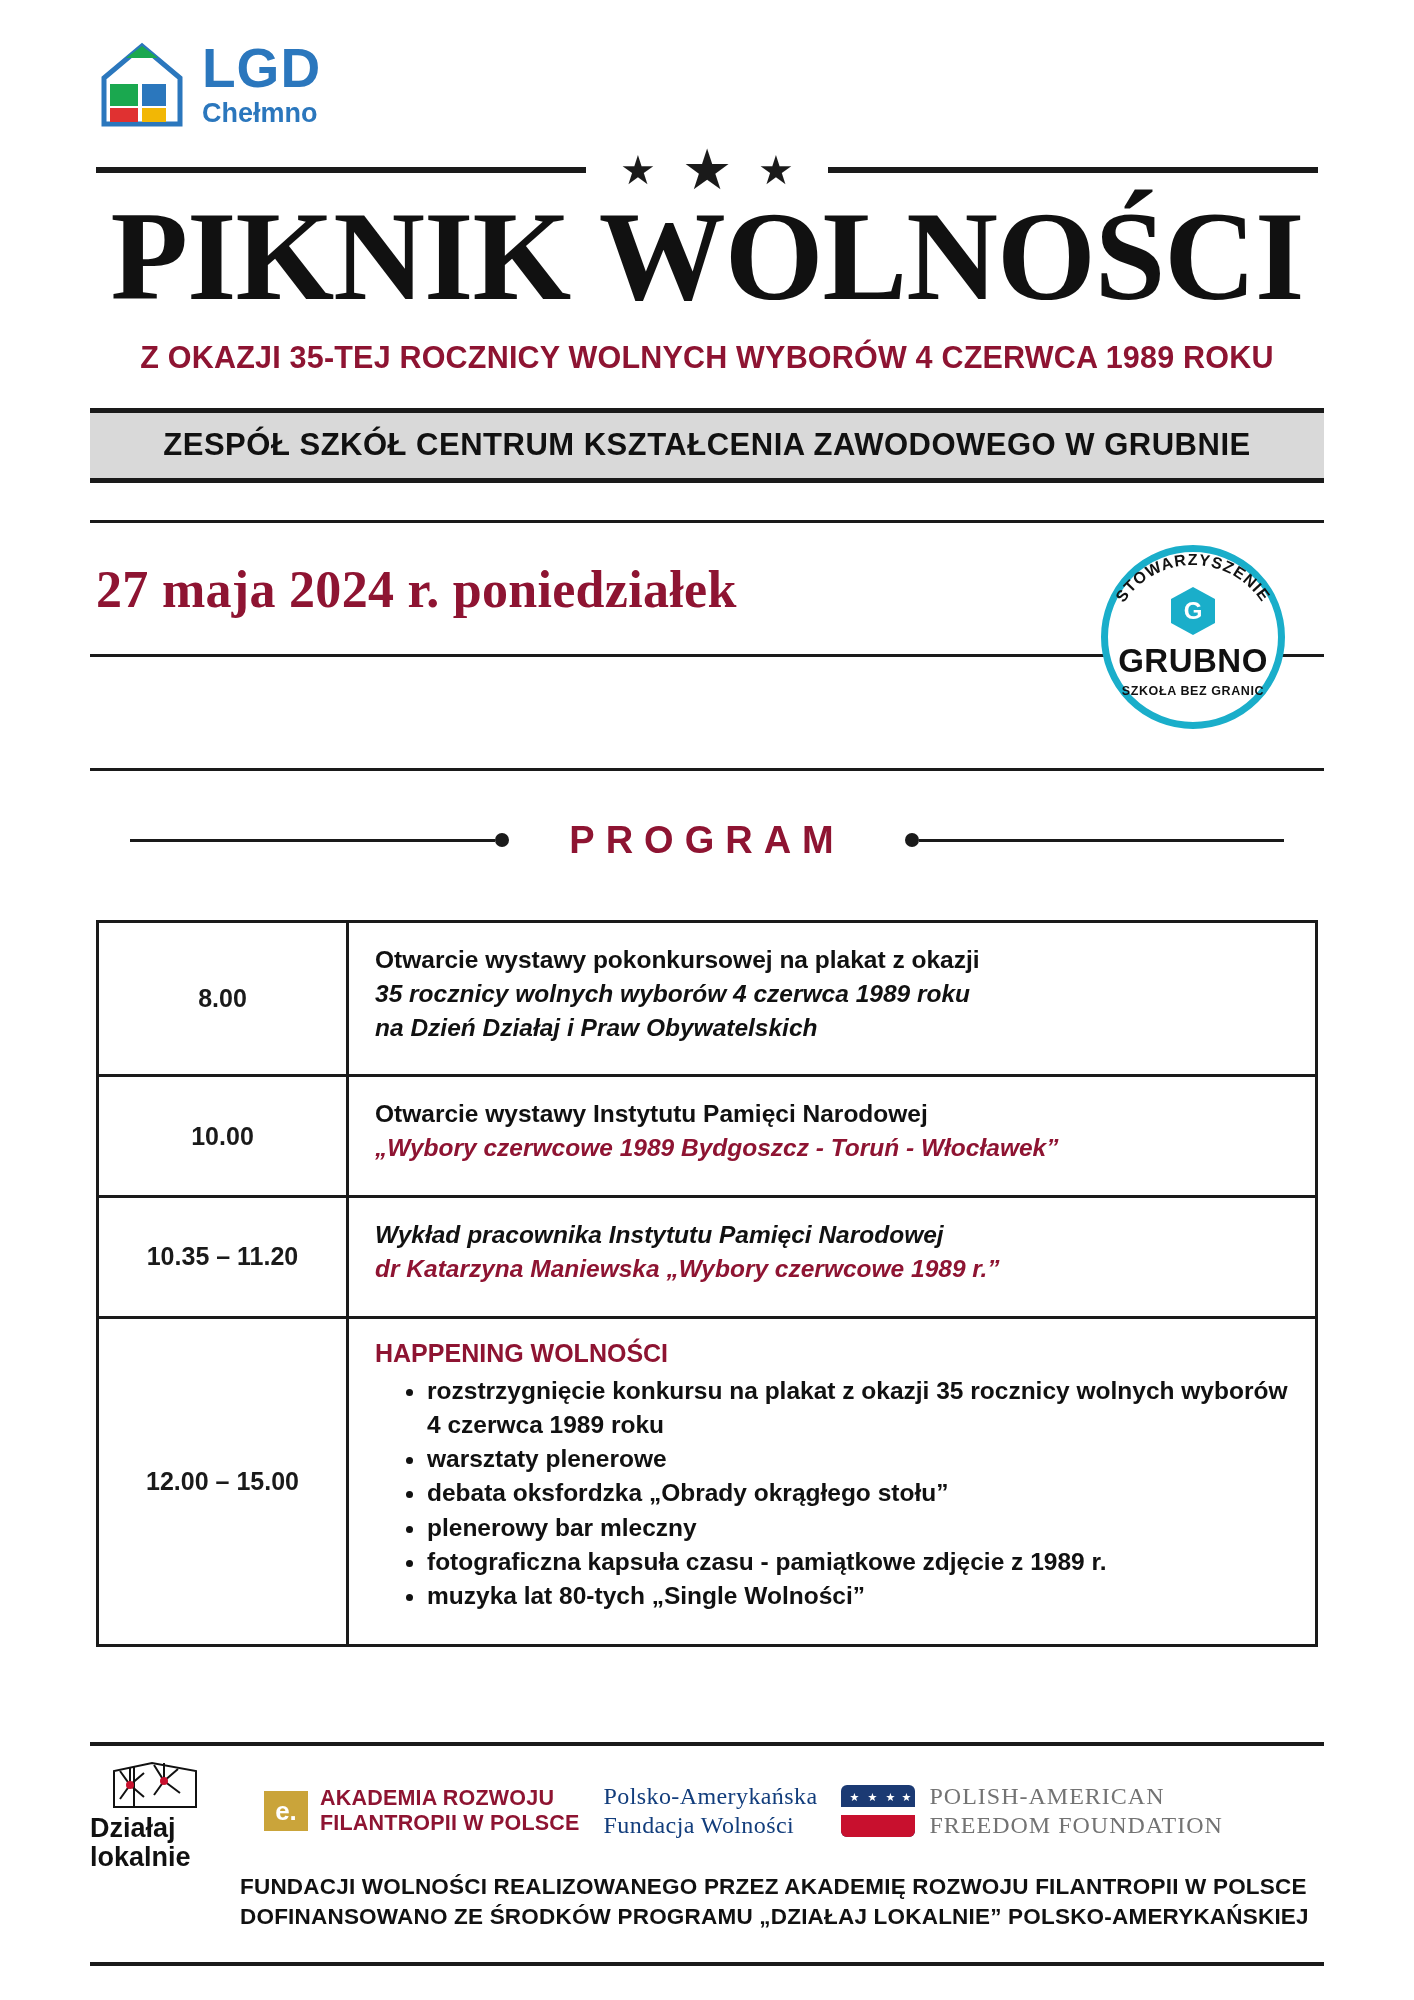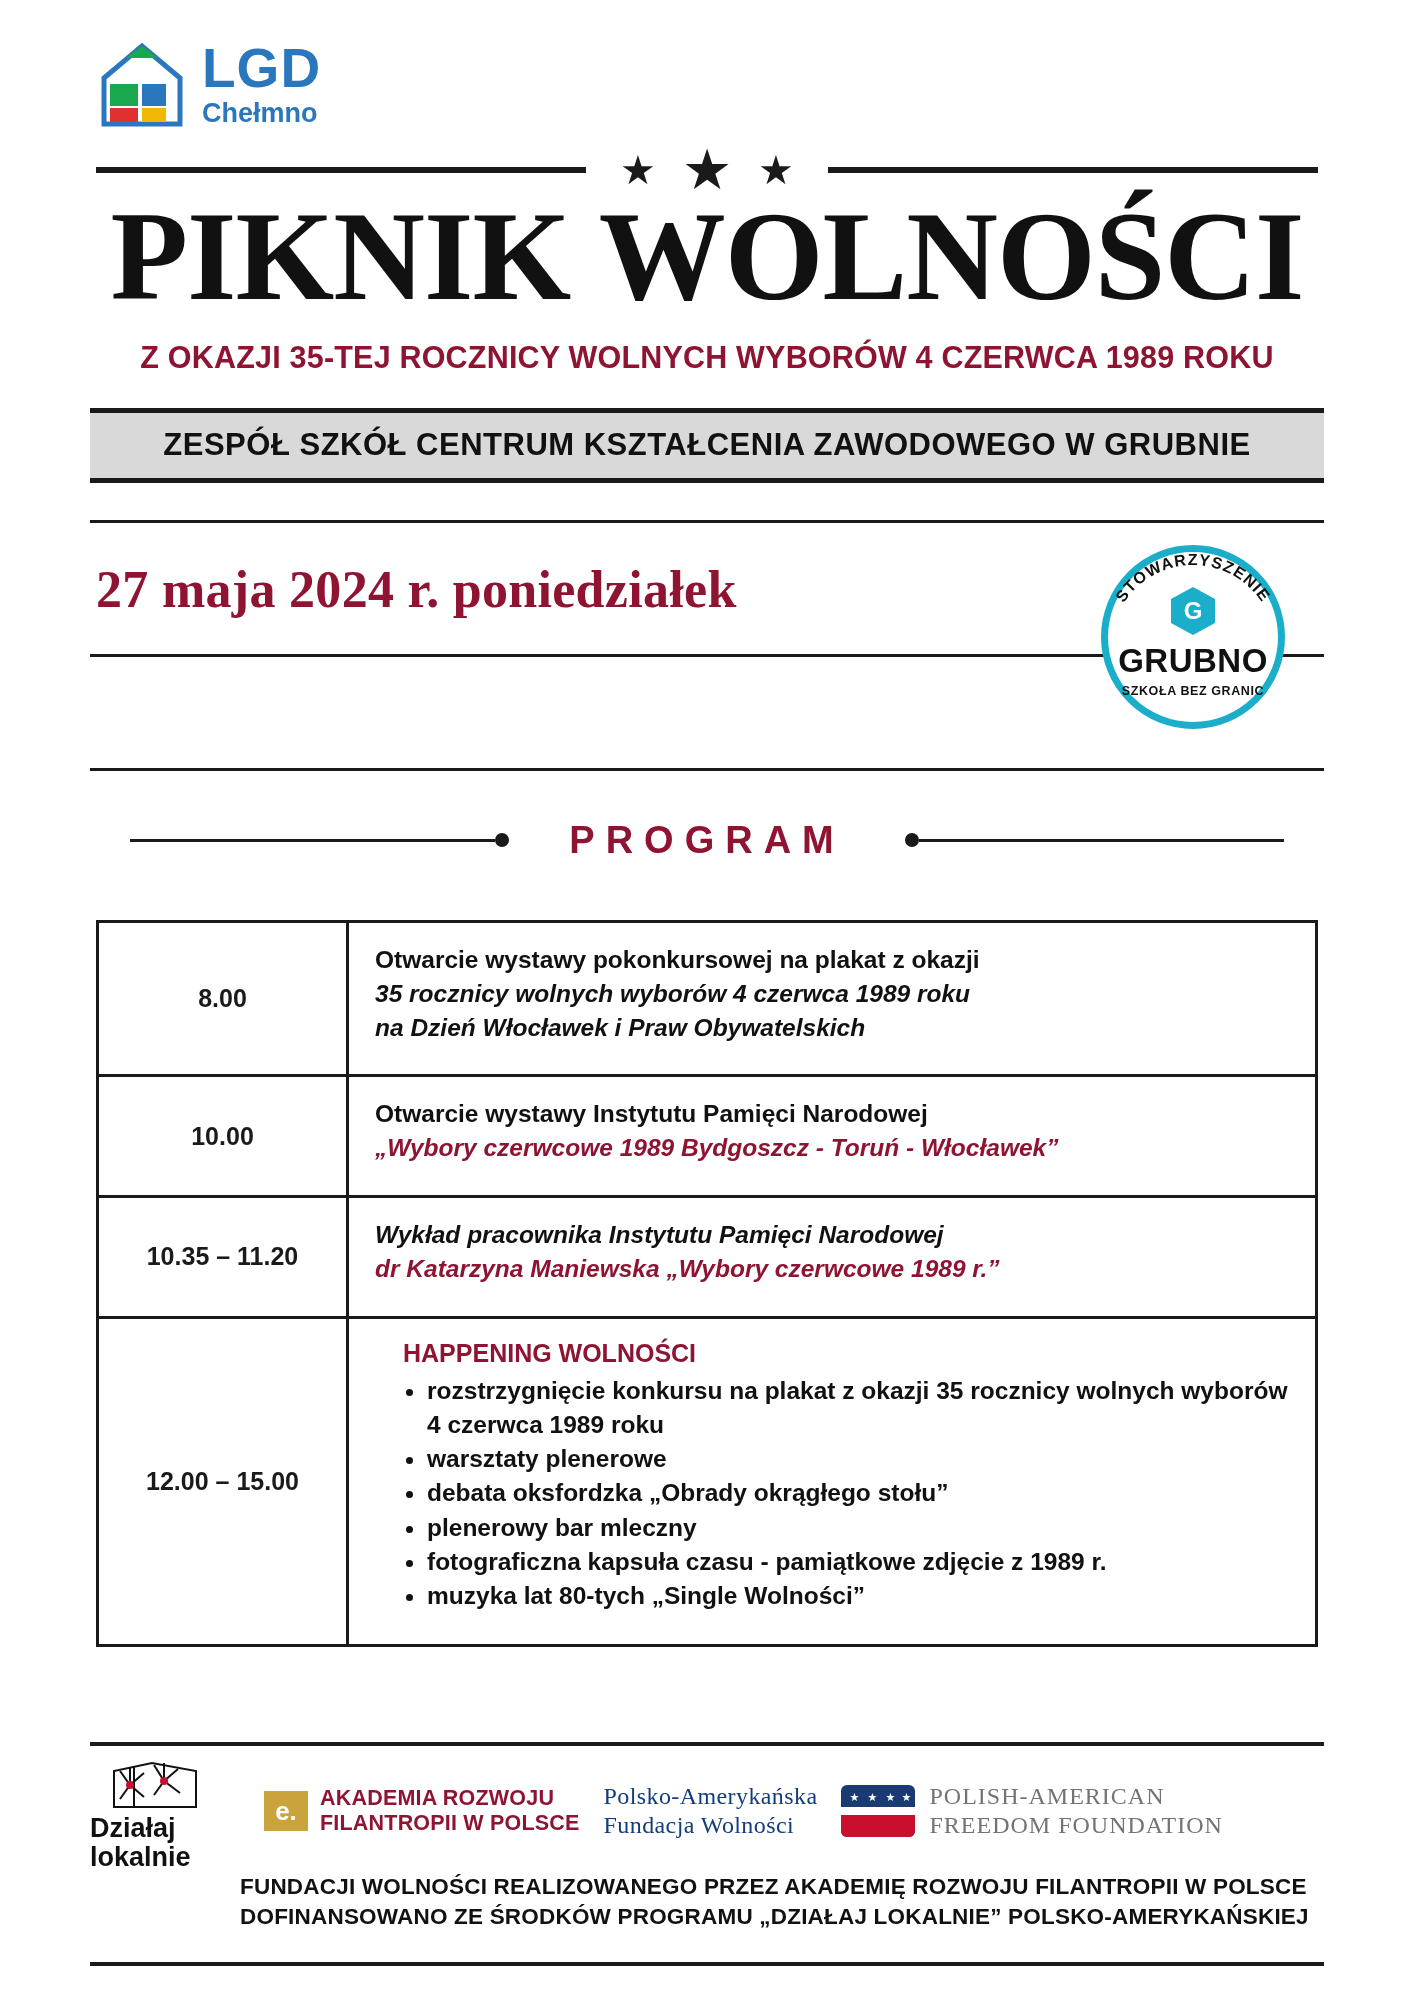--- a/index.html
+++ b/index.html
@@ -291,21 +291,20 @@
     line-height: 1.38;
     color: #111;
   }
   .tcell-desc .l.italic { font-style: italic; }
   .tcell-desc .l.red { color: #8e1432; }
   .happening-title {
     font-size: 25px;
     font-weight: bold;
     color: #8e1432;
     margin-bottom: 6px;
-    margin-left: 28px;
   }
   ul.items {
     margin: 0;
     padding-left: 52px;
   }
   ul.items li {
     font-size: 24.5px;
     font-weight: bold;
     line-height: 1.40;
     color: #111;
@@ -482,21 +481,21 @@
     </div>
   </div>
 
   <div class="table">
 
     <div class="trow">
       <div class="tcell-time">8.00</div>
       <div class="tcell-desc">
         <div class="l">Otwarcie wystawy pokonkursowej na plakat z okazji</div>
         <div class="l italic">35 rocznicy wolnych wyborów 4 czerwca 1989 roku</div>
-        <div class="l italic">na Dzień Włocławek i Praw Obywatelskich</div>
+        <div class="l italic">na Dzień Działaj i Praw Obywatelskich</div>
       </div>
     </div>
 
     <div class="trow">
       <div class="tcell-time">10.00</div>
       <div class="tcell-desc">
         <div class="l">Otwarcie wystawy Instytutu Pamięci Narodowej</div>
         <div class="l italic red">„Wybory czerwcowe 1989 Bydgoszcz - Toruń - Włocławek”</div>
       </div>
     </div>

